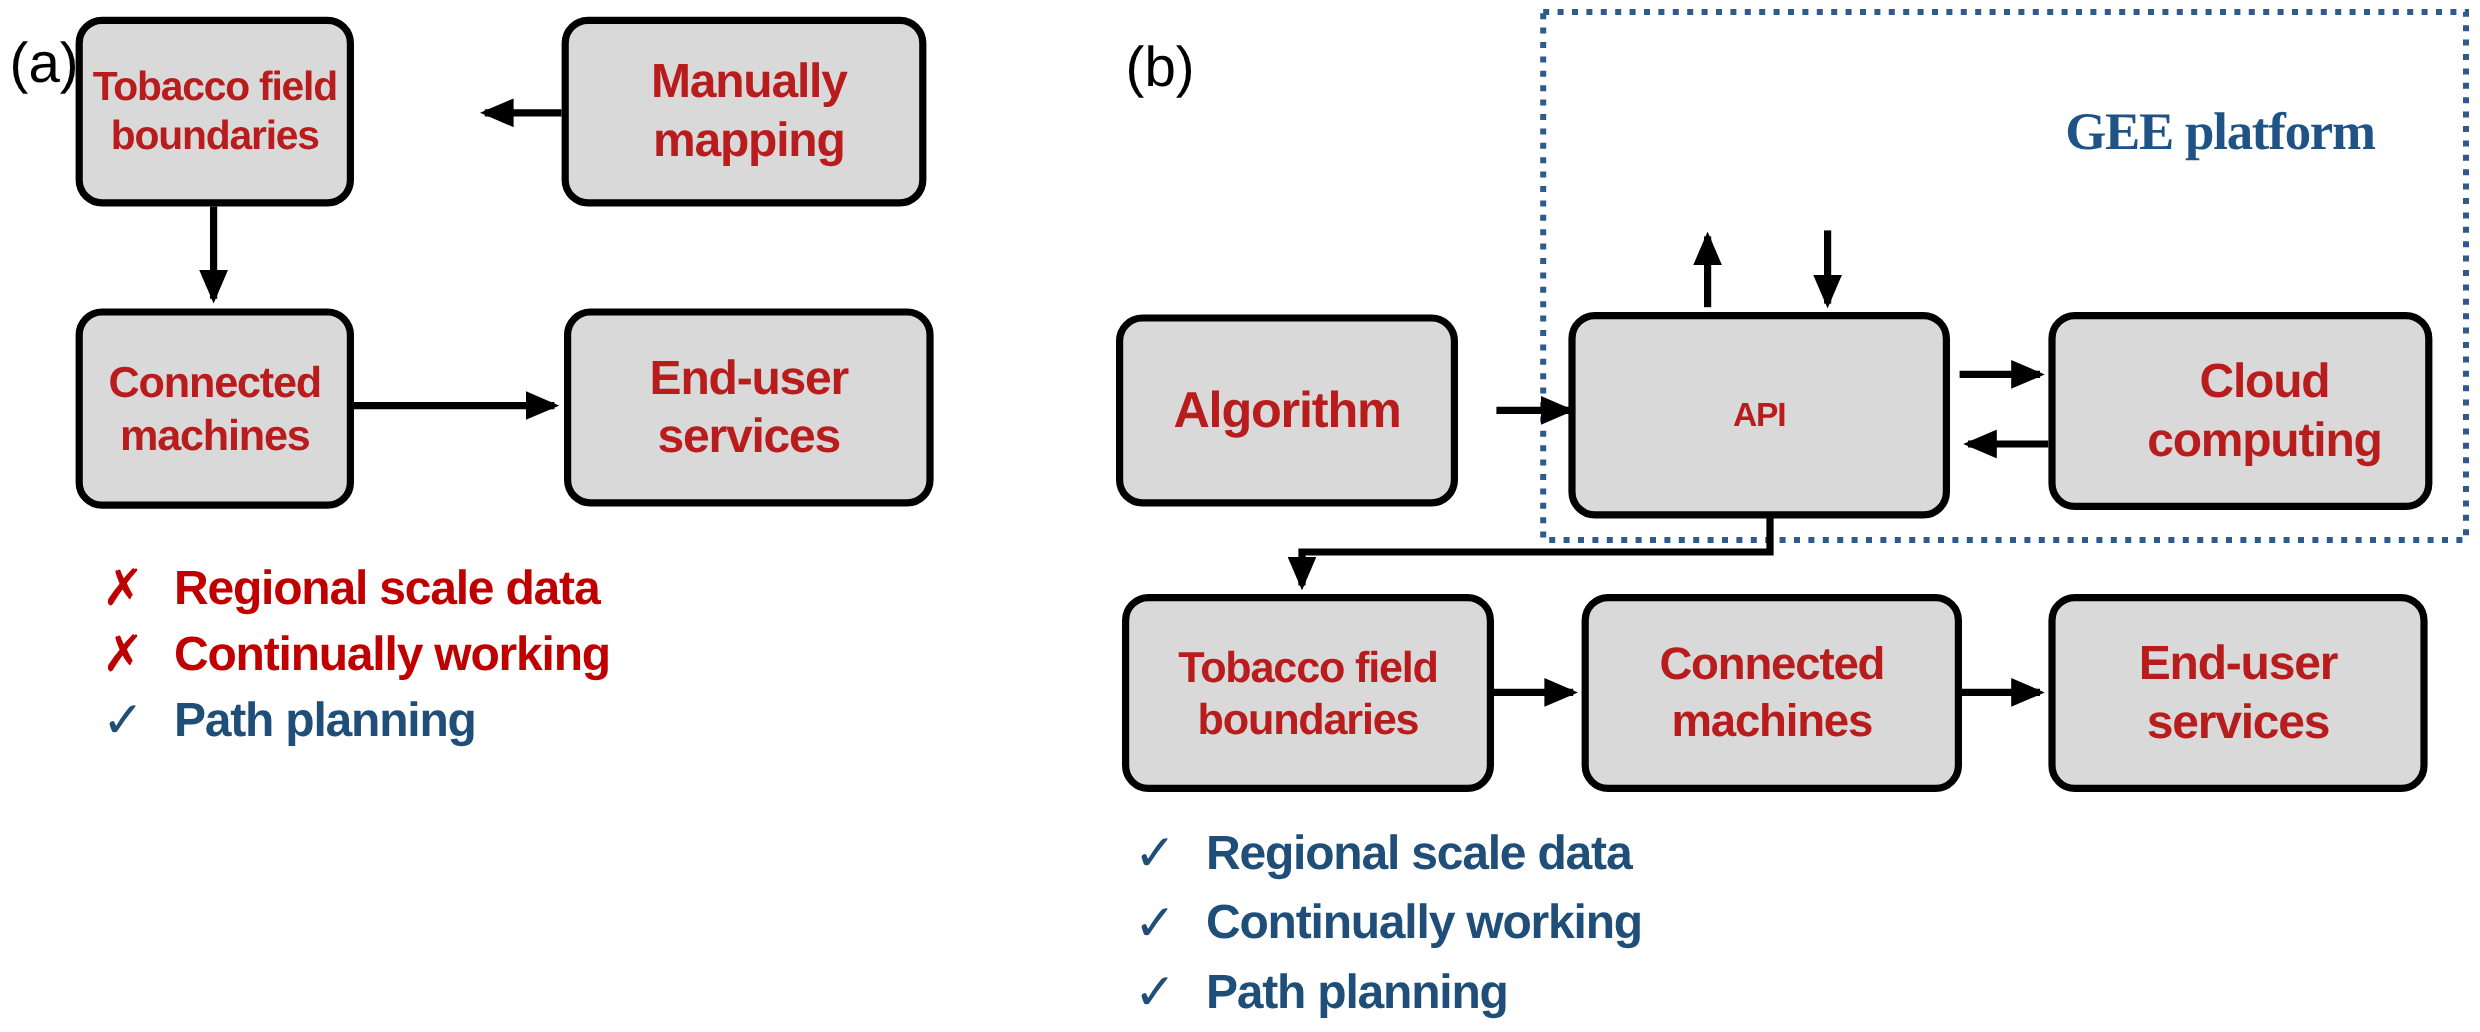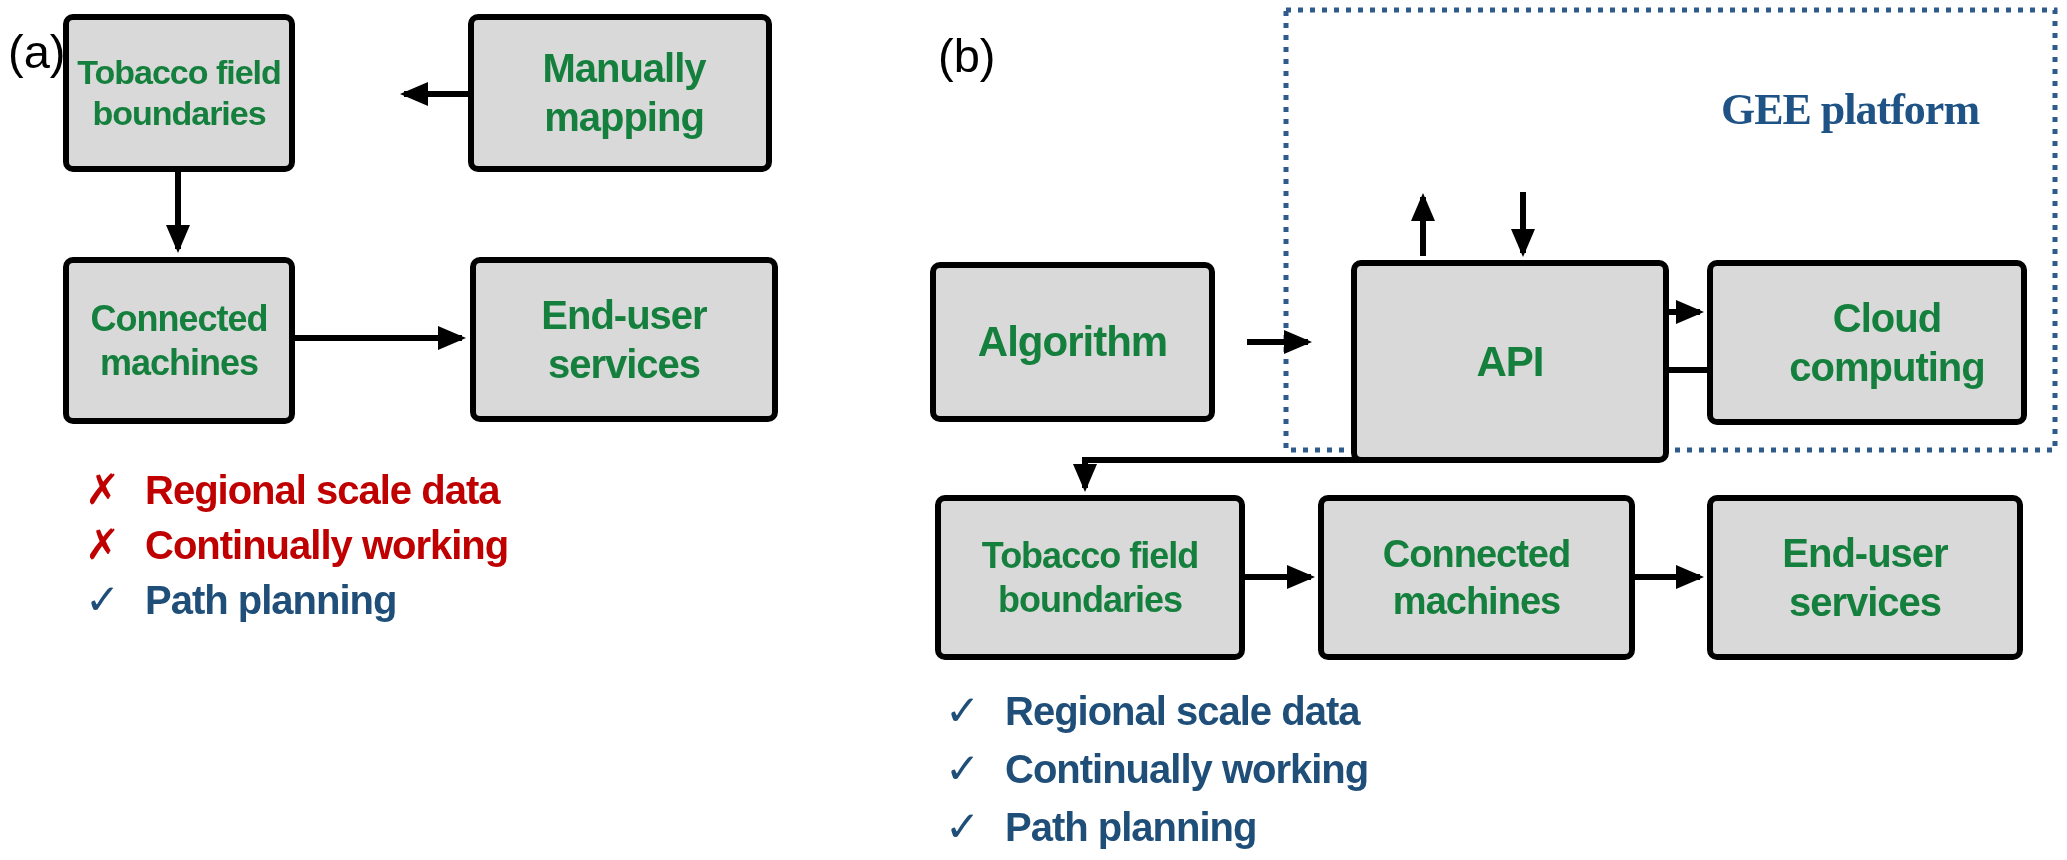--- a/index.html
+++ b/index.html
@@ -13,23 +13,23 @@
   html,body{margin:0;padding:0;background:#ffffff;}
   body{font-family:"Liberation Sans","DejaVu Sans",sans-serif;}
   #stage{
     position:relative;width:2067px;height:860px;background:#ffffff;overflow:hidden;
   }
   .panel-label{
     position:absolute;font-size:47px;color:#000;font-weight:400;line-height:1;
   }
   .box{
     position:absolute;background:var(--box_fill);
-    border:6px solid var(--box_border);border-radius:10px;
+    border:6px solid var(--box_border);border-radius:22px;
     display:flex;align-items:center;justify-content:center;
-    text-align:center;font-weight:bold;color:#15803d;
+    text-align:center;font-weight:bold;color:#b91c1c;
     box-sizing:border-box;line-height:1.22;letter-spacing:-1px;
     padding:2px 4px;
   }
   svg.overlay{
     position:absolute;left:0;top:0;width:2067px;height:860px;pointer-events:none;
   }
   .arrow{stroke:#000;stroke-width:6;fill:none;}
   .gee-label{
     position:absolute;font-weight:bold;color:var(--gee_blue);
     font-size:44px;letter-spacing:-1px;text-align:center;line-height:1;
@@ -107,21 +107,21 @@
 
   <div class="panel-label" style="left:938px;top:32px;">(b)</div>
 
   <div class="gee-label" style="left:1690px;top:88px;width:320px;font-family:Liberation Serif, serif;">GEE platform</div>
 
 
   <div class="box" style="left:930px;top:262px;width:285px;height:160px;font-size:42px;">
     <span>Algorithm</span>
   </div>
 
-  <div class="box" style="left:1351px;top:260px;width:318px;height:203px;font-size:42px;">
+  <div class="box" style="left:1307px;top:260px;width:318px;height:172px;font-size:28px;">
     <span>API</span>
   </div>
 
   <div class="box" style="left:1707px;top:260px;width:320px;height:165px;font-size:40px;padding-left:44px;">
     <span>Cloud computing</span>
   </div>
 
   <div class="box" style="left:935px;top:495px;width:310px;height:165px;font-size:36px;">
     <span>Tobacco field boundaries</span>
   </div>

